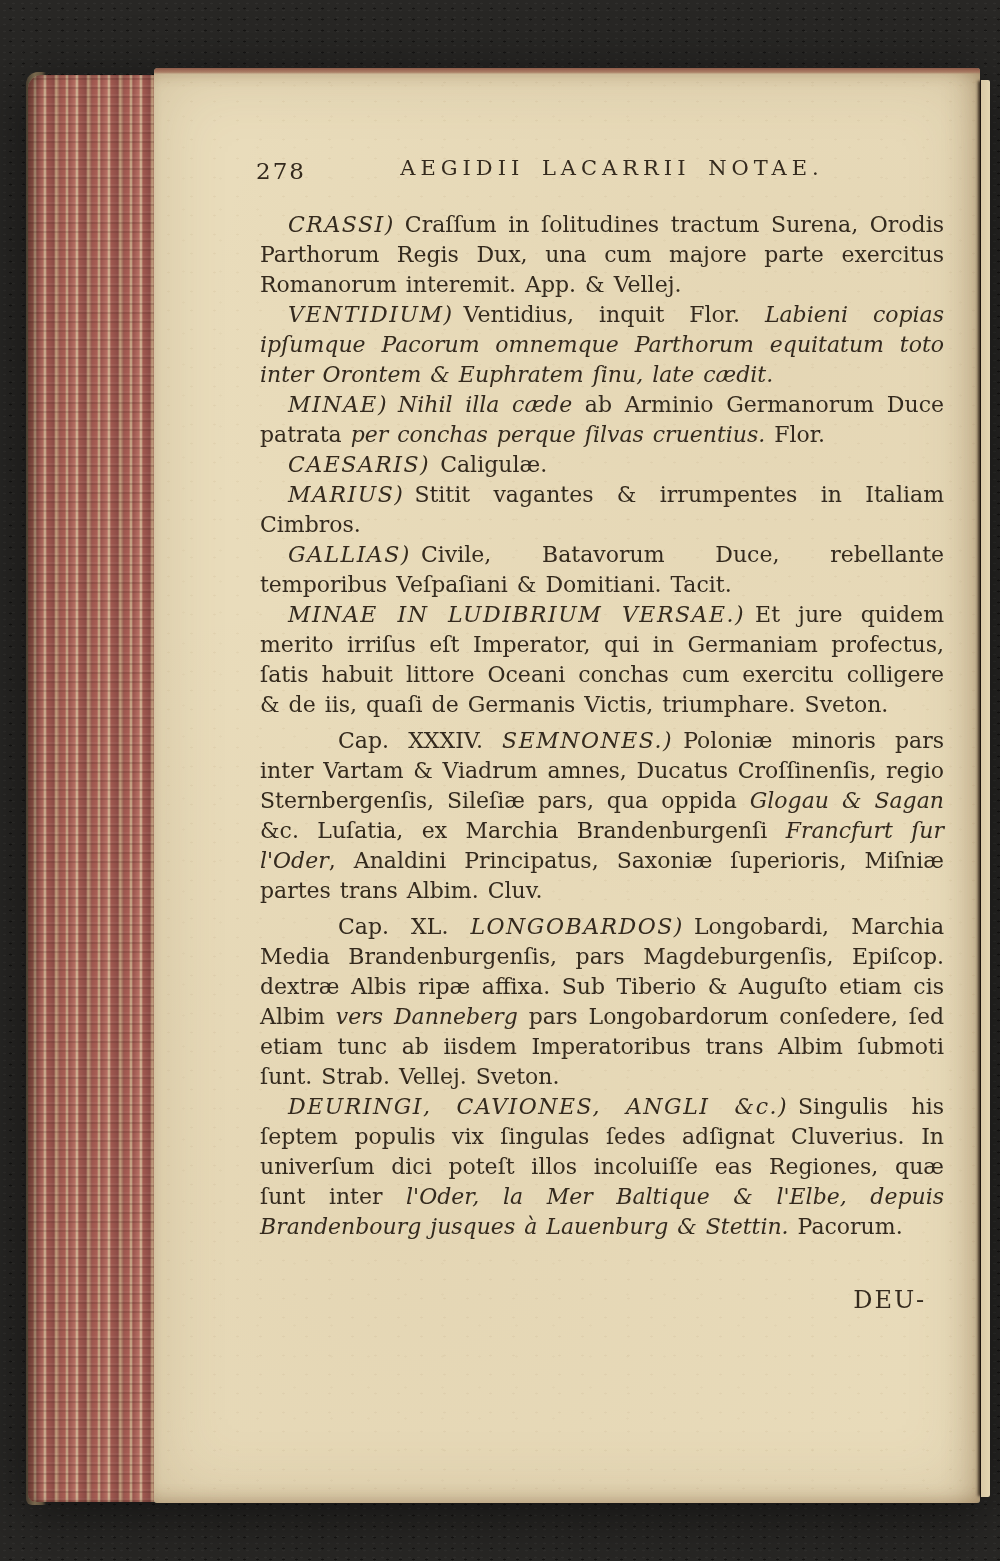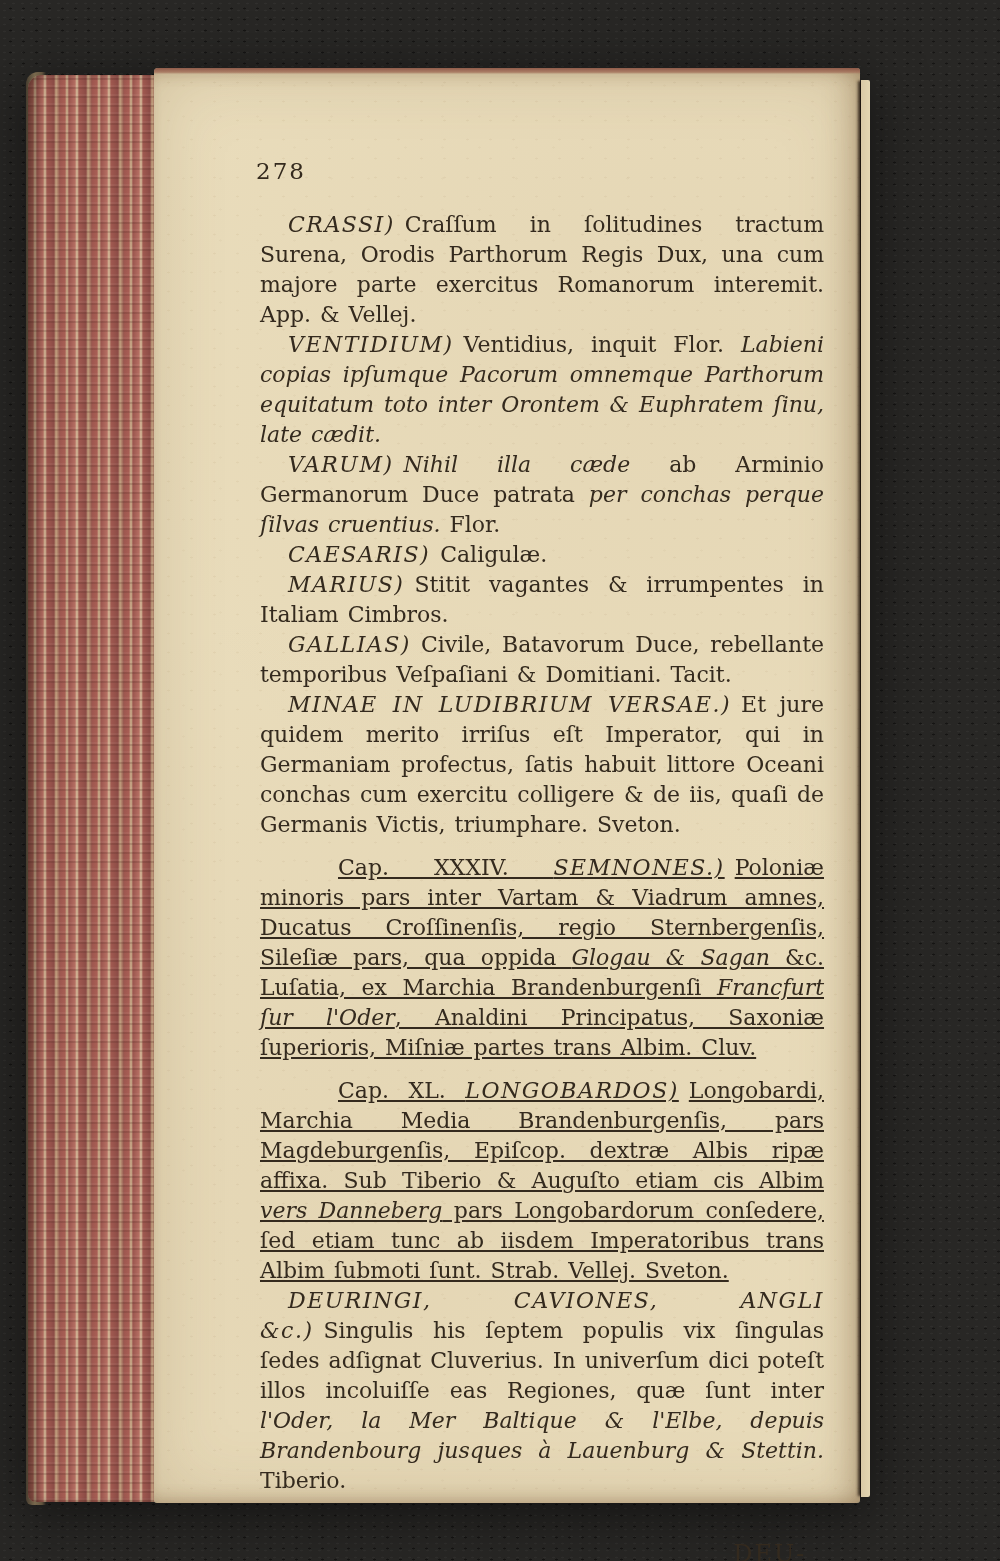--- a/index.html
+++ b/index.html
@@ -7,21 +7,21 @@
     width:1000px;height:1561px;position:relative;overflow:hidden;
     background-color:var(--background,#282725);
     background-image:
       radial-gradient(rgba(255,255,255,.035) 1px, transparent 1.4px),
       radial-gradient(rgba(0,0,0,.45) 1px, transparent 1.3px);
     background-size:9px 7px, 13px 11px;
     background-position:0 0, 4px 3px;
     font-family:"DejaVu Serif", serif;
   }
   .book{
-    position:absolute;left:28px;top:68px;width:842px;height:1437px;
+    position:absolute;left:28px;top:68px;width:962px;height:1437px;
     filter:drop-shadow(0 10px 28px rgba(0,0,0,.55));
   }
   
   .edges{
     position:absolute;left:0;top:7px;bottom:3px;width:134px;
     border-radius:14px 0 0 8px;
     background-image:
       repeating-linear-gradient(0deg, rgba(70,35,28,.18) 0 2px, rgba(255,245,230,.05) 2px 4px, transparent 4px 9px),
       repeating-linear-gradient(90deg,
         var(--edge_red,#9d574f) 0px, #a85e54 5px, var(--edge_tan,#cdb791) 7px,
@@ -80,47 +80,48 @@
     font-size:21px;letter-spacing:5px;word-spacing:6px;
     padding-left:20px;
   }
   .text{
     font-size:22px;line-height:30px;
     text-align:justify;
     word-spacing:2px;
   }
   .text p{margin:0;}
   .text p.ind{text-indent:28px;}
-  .text p.cap{text-indent:78px;margin-top:13px;text-decoration:underline;}
+  .text p.cap{text-indent:78px;margin-top:6px;}
   .it{font-style:italic;}
   .lead{font-style:italic;letter-spacing:1.5px;margin-right:10px;}
   .catchword{
     text-align:right;
     margin-top:44px;padding-right:18px;
     font-size:24px;letter-spacing:2px;
   }
 </style>
 </head>
 <body>
 
 <div class="book">
   <div class="spine-lip"></div>
   <div class="edges"></div>
   <div class="page">
     <div class="page-head">
       <span class="pgnum">278</span>
+      <span class="runtitle">AEGIDII LACARRII NOTAE.</span>
     </div>
     <div class="text">
         <p class="ind"><span class="lead">CRASSI)</span><span>Craſſum in ſolitudines tractum Surena, Orodis Parthorum Regis Dux, una cum majore parte exercitus Romanorum interemit. App. &amp; Vellej.</span></p>
         <p class="ind"><span class="lead">VENTIDIUM)</span><span>Ventidius, inquit Flor. </span><span class="it">Labieni copias ipſumque Pacorum omnemque Parthorum equitatum toto inter Orontem &amp; Euphratem ſinu, late cædit.</span></p>
-        <p class="ind"><span class="lead">VARUM)</span><span class="it">Nihil illa cæde</span><span> ab Arminio Germanorum Duce patrata </span><span class="it">per conchas perque ſilvas cruentius.</span><span> Flor.</span></p>
+        <p class="ind"><span class="lead">MINAE)</span><span class="it">Nihil illa cæde</span><span> ab Arminio Germanorum Duce patrata </span><span class="it">per conchas perque ſilvas cruentius.</span><span> Flor.</span></p>
         <p class="ind"><span class="lead">CAESARIS)</span><span>Caligulæ.</span></p>
         <p class="ind"><span class="lead">MARIUS)</span><span>Stitit vagantes &amp; irrumpentes in Italiam Cimbros.</span></p>
         <p class="ind"><span class="lead">GALLIAS)</span><span>Civile, Batavorum Duce, rebellante temporibus Veſpaſiani &amp; Domitiani. Tacit.</span></p>
         <p class="ind"><span class="lead">MINAE IN LUDIBRIUM VERSAE.)</span><span>Et jure quidem merito irriſus eſt Imperator, qui in Germaniam profectus, ſatis habuit littore Oceani conchas cum exercitu colligere &amp; de iis, quaſi de Germanis Victis, triumphare. Sveton.</span></p>
         <p class="cap"><span>Cap. XXXIV. </span><span class="lead">SEMNONES.)</span><span>Poloniæ minoris pars inter Vartam &amp; Viadrum amnes, Ducatus Croſſinenſis, regio Sternbergenſis, Sileſiæ pars, qua oppida </span><span class="it">Glogau &amp; Sagan</span><span> &amp;c. Luſatia, ex Marchia Brandenburgenſi </span><span class="it">Francfurt ſur l'Oder</span><span>, Analdini Principatus, Saxoniæ ſuperioris, Miſniæ partes trans Albim. Cluv.</span></p>
         <p class="cap"><span>Cap. XL. </span><span class="lead">LONGOBARDOS)</span><span>Longobardi, Marchia Media Brandenburgenſis, pars Magdeburgenſis, Epiſcop. dextræ Albis ripæ affixa. Sub Tiberio &amp; Auguſto etiam cis Albim </span><span class="it">vers Danneberg</span><span> pars Longobardorum conſedere, ſed etiam tunc ab iisdem Imperatoribus trans Albim ſubmoti ſunt. Strab. Vellej. Sveton.</span></p>
-        <p class="ind"><span class="lead">DEURINGI, CAVIONES, ANGLI &amp;c.)</span><span>Singulis his ſeptem populis vix ſingulas ſedes adſignat Cluverius. In univerſum dici poteſt illos incoluiſſe eas Regiones, quæ ſunt inter </span><span class="it">l'Oder, la Mer Baltique &amp; l'Elbe, depuis Brandenbourg jusques à Lauenburg &amp; Stettin.</span><span> Tiberio.</span></p>
+        <p class="ind"><span class="lead">DEURINGI, CAVIONES, ANGLI &amp;c.)</span><span>Singulis his ſeptem populis vix ſingulas ſedes adſignat Cluverius. In univerſum dici poteſt illos incoluiſſe eas Regiones, quæ ſunt inter </span><span class="it">l'Oder, la Mer Baltique &amp; l'Elbe, depuis Brandenbourg jusques à Lauenburg &amp; Stettin.</span><span> Pacorum.</span></p>
       </div>
     <div class="catchword">DEU-</div>
   </div>
   <div class="sliver"></div>
 </div>
 
 </body></html>

